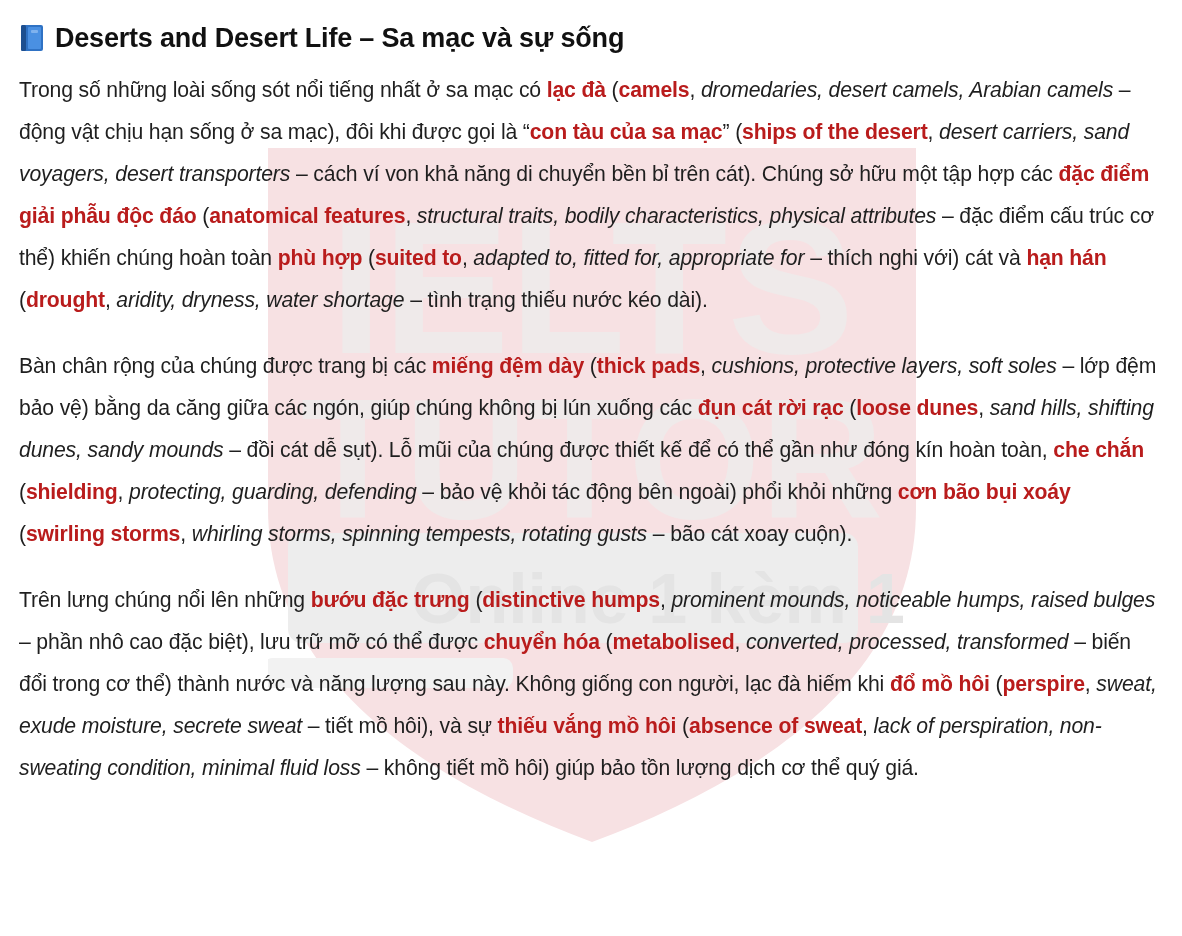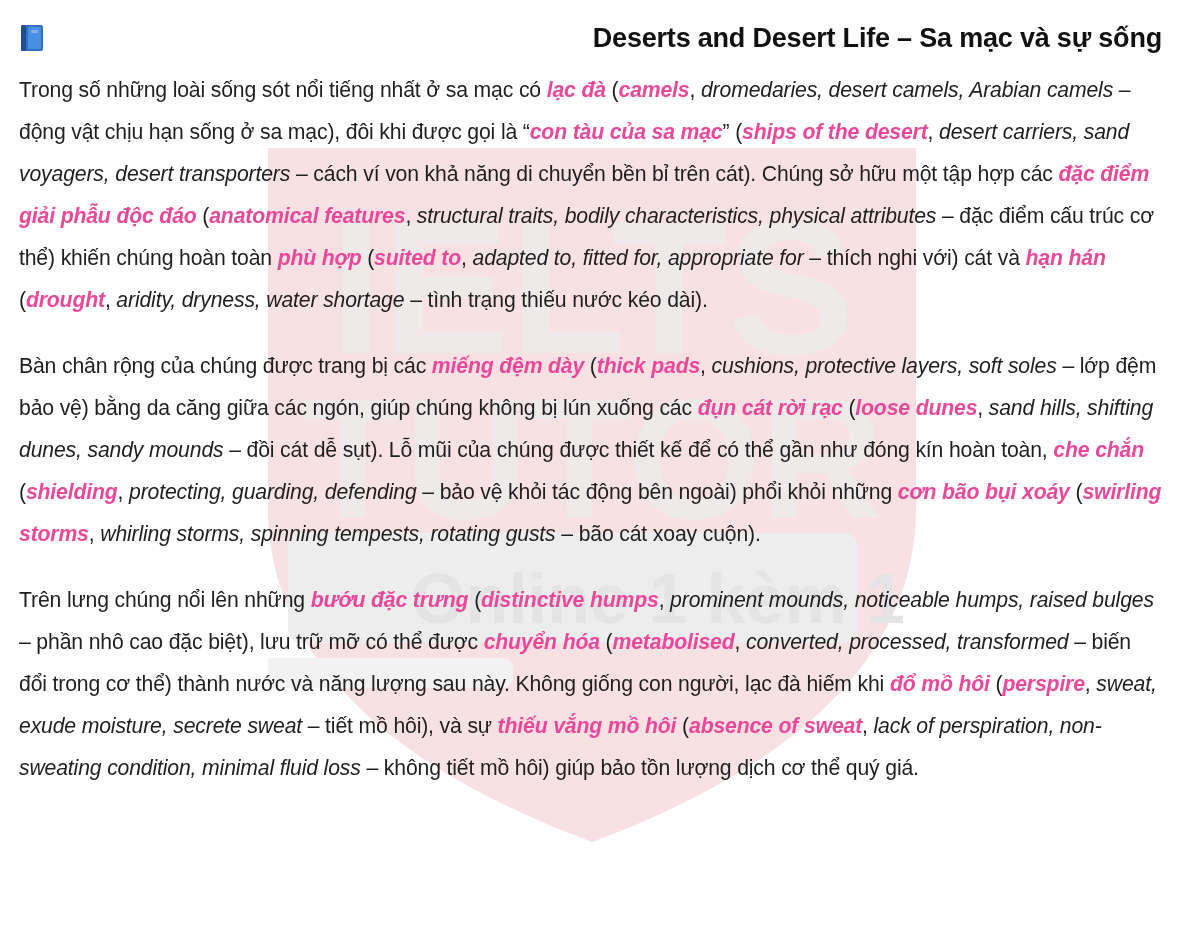--- a/index.html
+++ b/index.html
@@ -32,38 +32,37 @@
   .title {
     display: flex;
     align-items: center;
     margin: 0;
     padding-top: 18px;
     height: 40px;
     font-size: 27px;
     font-weight: bold;
     letter-spacing: -0.2px;
     color: #111;
-    justify-content: space-between;
   }
   .book-icon {
     width: 26px;
     height: 30px;
     margin-right: 10px;
     flex: 0 0 auto;
   }
   .para {
     margin: 0;
     font-size: 21.2px;
     line-height: 42px;
     letter-spacing: -0.15px;
     color: #1f1f1f;
   }
   .para + .para { margin-top: 24px; }
   .p1 { margin-top: 11px !important; }
-  .para b { font-weight: bold; color: #ec4899; font-style: italic; }
+  .para b { font-weight: bold; color: #b91c1c; }
   .para i { font-style: italic; text-align: center; }
 </style>
 </head>
 <body>
 
 <svg class="watermark" viewBox="0 0 648 694" xmlns="http://www.w3.org/2000/svg">
   <path d="M0 0 H648 V360 C648 540 470 640 324 694 C178 640 0 540 0 360 Z" fill="#f7e1e3"></path>
   <text x="324" y="205" text-anchor="middle" font-family="Liberation Sans, sans-serif" font-weight="bold" font-size="190" fill="#efeaea">IELTS</text>
   <text x="324" y="370" text-anchor="middle" font-family="Liberation Sans, sans-serif" font-weight="bold" font-size="170" fill="#efeaea">TUTOR</text>
   <rect x="20" y="385" width="570" height="110" rx="14" fill="#ededed"></rect>

